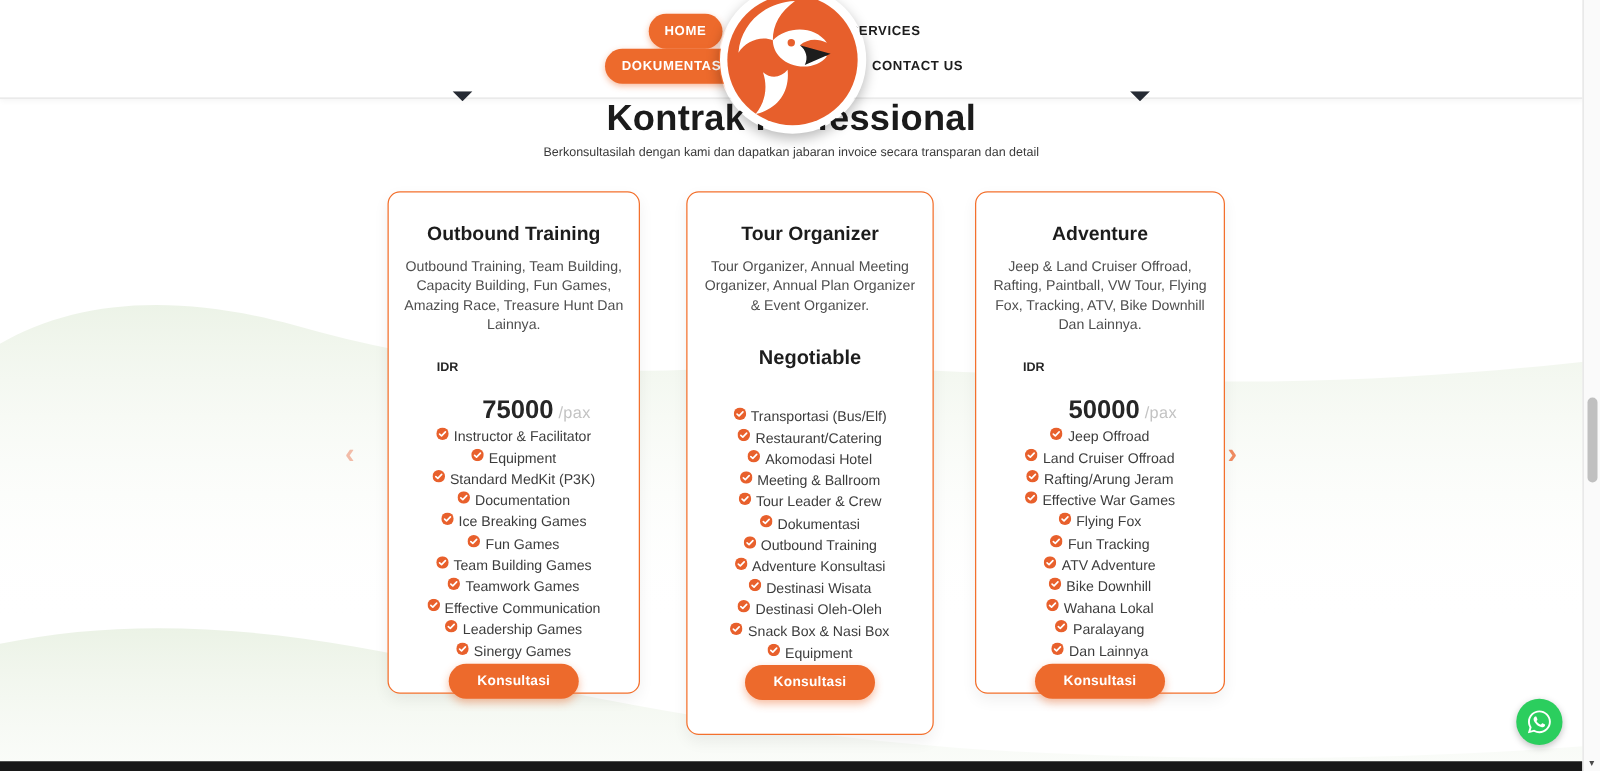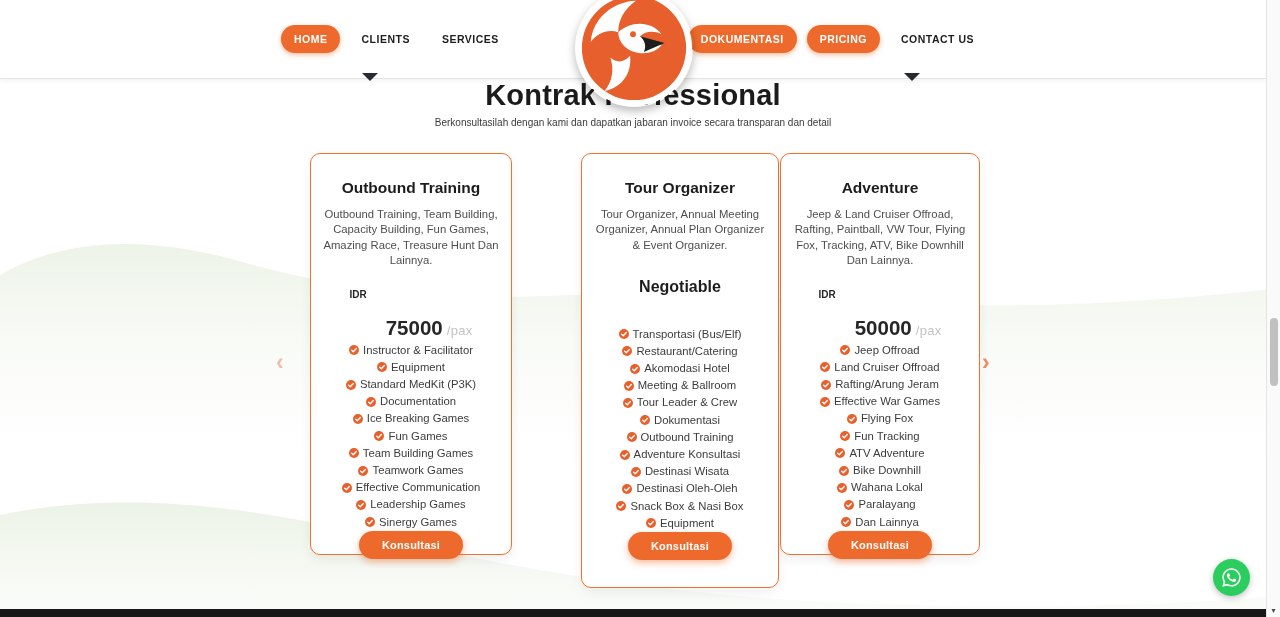--- a/index.html
+++ b/index.html
@@ -6,21 +6,21 @@
   body{
     width:1280px;height:617px;position:relative;overflow:hidden;
     background:#ffffff;font-family:"Liberation Sans",sans-serif;
   }
   
   .hills{position:absolute;left:0;top:0;z-index:0;}
   
   .navbar{
     position:absolute;left:0;top:0;width:1266px;height:78px;background:#fff;
     border-bottom:1px solid #e3e3e3;box-shadow:0 2px 5px rgba(0,0,0,.05);
-    display:flex;align-items:center;justify-content:center;z-index:5;
+    display:flex;align-items:center;justify-content:center;z-index:5;flex-direction:column;
   }
   .nav-group{display:flex;align-items:center;}
   .nav-spacer{width:168px;}
   .nav-btn{
     font-family:inherit;font-size:10.5px;font-weight:bold;letter-spacing:.5px;
     text-transform:uppercase;color:#1d1d1d;background:transparent;border:none;
     padding:8px 11px;margin:0 5px;cursor:pointer;white-space:nowrap;
   }
   .nav-btn.pill{
     background:#ED6A2C;color:#fff;border-radius:16px;padding:8px 13px;
@@ -45,34 +45,34 @@
   
   .cards-row{position:absolute;left:310px;top:153px;width:672px;height:436px;z-index:2;}
   .card{
     position:absolute;top:0;box-sizing:border-box;background:#fff;
     border:1.6px solid #F3702D;border-radius:10px;
     box-shadow:0 5px 12px rgba(0,0,0,.06);
     display:flex;flex-direction:column;align-items:center;text-align:center;
     padding:16px 10px 13px;
   }
   .card:nth-child(1){left:0;width:202px;height:402px;}
-  .card:nth-child(2){left:239px;width:198px;height:435px;padding-bottom:27px;margin-left:32px;}
+  .card:nth-child(2){left:239px;width:198px;height:435px;padding-bottom:27px;}
   .card:nth-child(3){left:470px;width:200px;height:402px;}
   .card-title{font-size:15.5px;font-weight:bold;color:#1c1c1c;margin:9px 0 10px;}
   .card-desc{font-size:11.3px;line-height:15.4px;color:#4e4e4e;margin:0;}
   .price{margin-top:21px;display:flex;flex-direction:row;align-items:flex-start;height:33px;}
   .price .cur{font-size:10px;font-weight:bold;color:#262626;line-height:10px;}
   .amount-row{display:flex;align-items:baseline;padding-left:19px;}
   .amt{font-size:20.5px;font-weight:bold;color:#262626;line-height:22px;margin-top:27px;}
   .unit{font-size:13px;color:#c3c3c3;margin-left:4px;letter-spacing:.3px;}
   .negotiable{font-size:16px;font-weight:bold;color:#1d1d1d;margin-top:25px;height:29px;}
   .features{list-style:none;margin:19px 0 0;padding:0;}
   .features li{
     font-size:11.3px;color:#3c3c3c;line-height:17.2px;
-    display:flex;align-items:center;justify-content:center;gap:4px;
+    display:flex;align-items:flex-start;justify-content:center;gap:4px;
   }
   .features li svg{flex:0 0 auto;}
   .consult-btn{
     margin-top:auto;background:#ED6A2C;color:#fff;border:none;cursor:pointer;
     font-family:inherit;font-size:11px;font-weight:bold;letter-spacing:.2px;
     border-radius:15px;padding:8px 23px;box-shadow:0 3px 7px rgba(237,106,44,.45);
   }
   
   .car-arrow{position:absolute;z-index:3;font-size:23px;font-weight:bold;cursor:pointer;line-height:1;}
   .car-arrow.prev{left:276px;top:351px;color:#f2bca8;}

